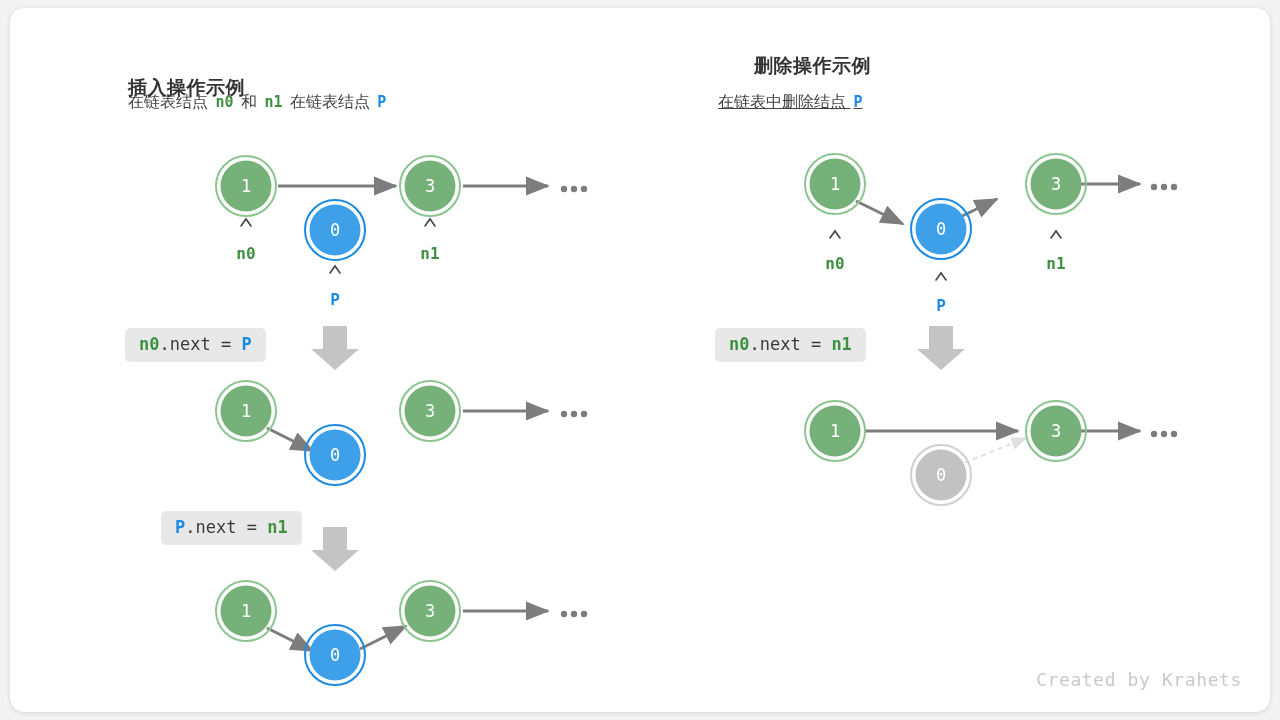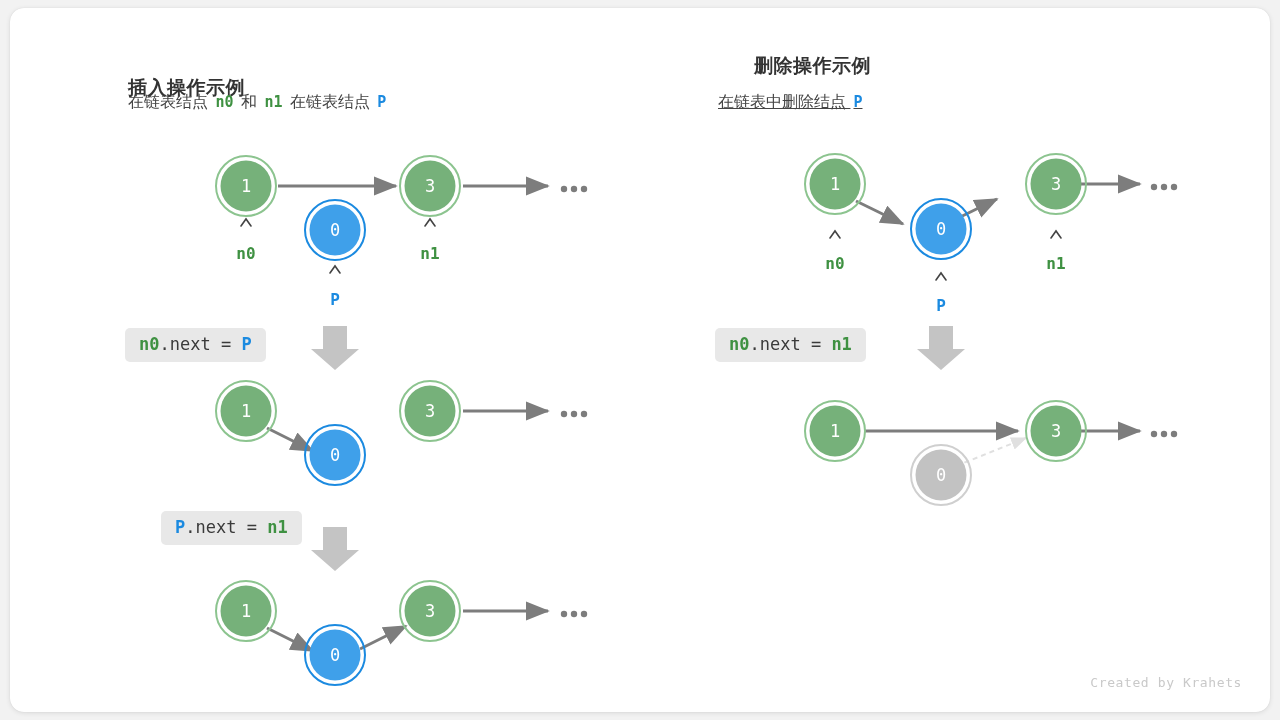--- a/index.html
+++ b/index.html
@@ -86,21 +86,21 @@
     color: #3a3a3a;
     white-space: nowrap;
     line-height: 1.1;
   }
   .codebox b { font-weight: bold; }
 
   #credit {
     position: absolute;
     right: 28px; bottom: 22px;
     font-family: "DejaVu Sans Mono", "Liberation Mono", monospace;
-    font-size: 13px;
+    font-size: 18px;
     color: #c9c9c9;
     letter-spacing: 0.6px;
     white-space: nowrap;
   }
 </style>
 </head>
 <body>
 
 <div id="card">
 

